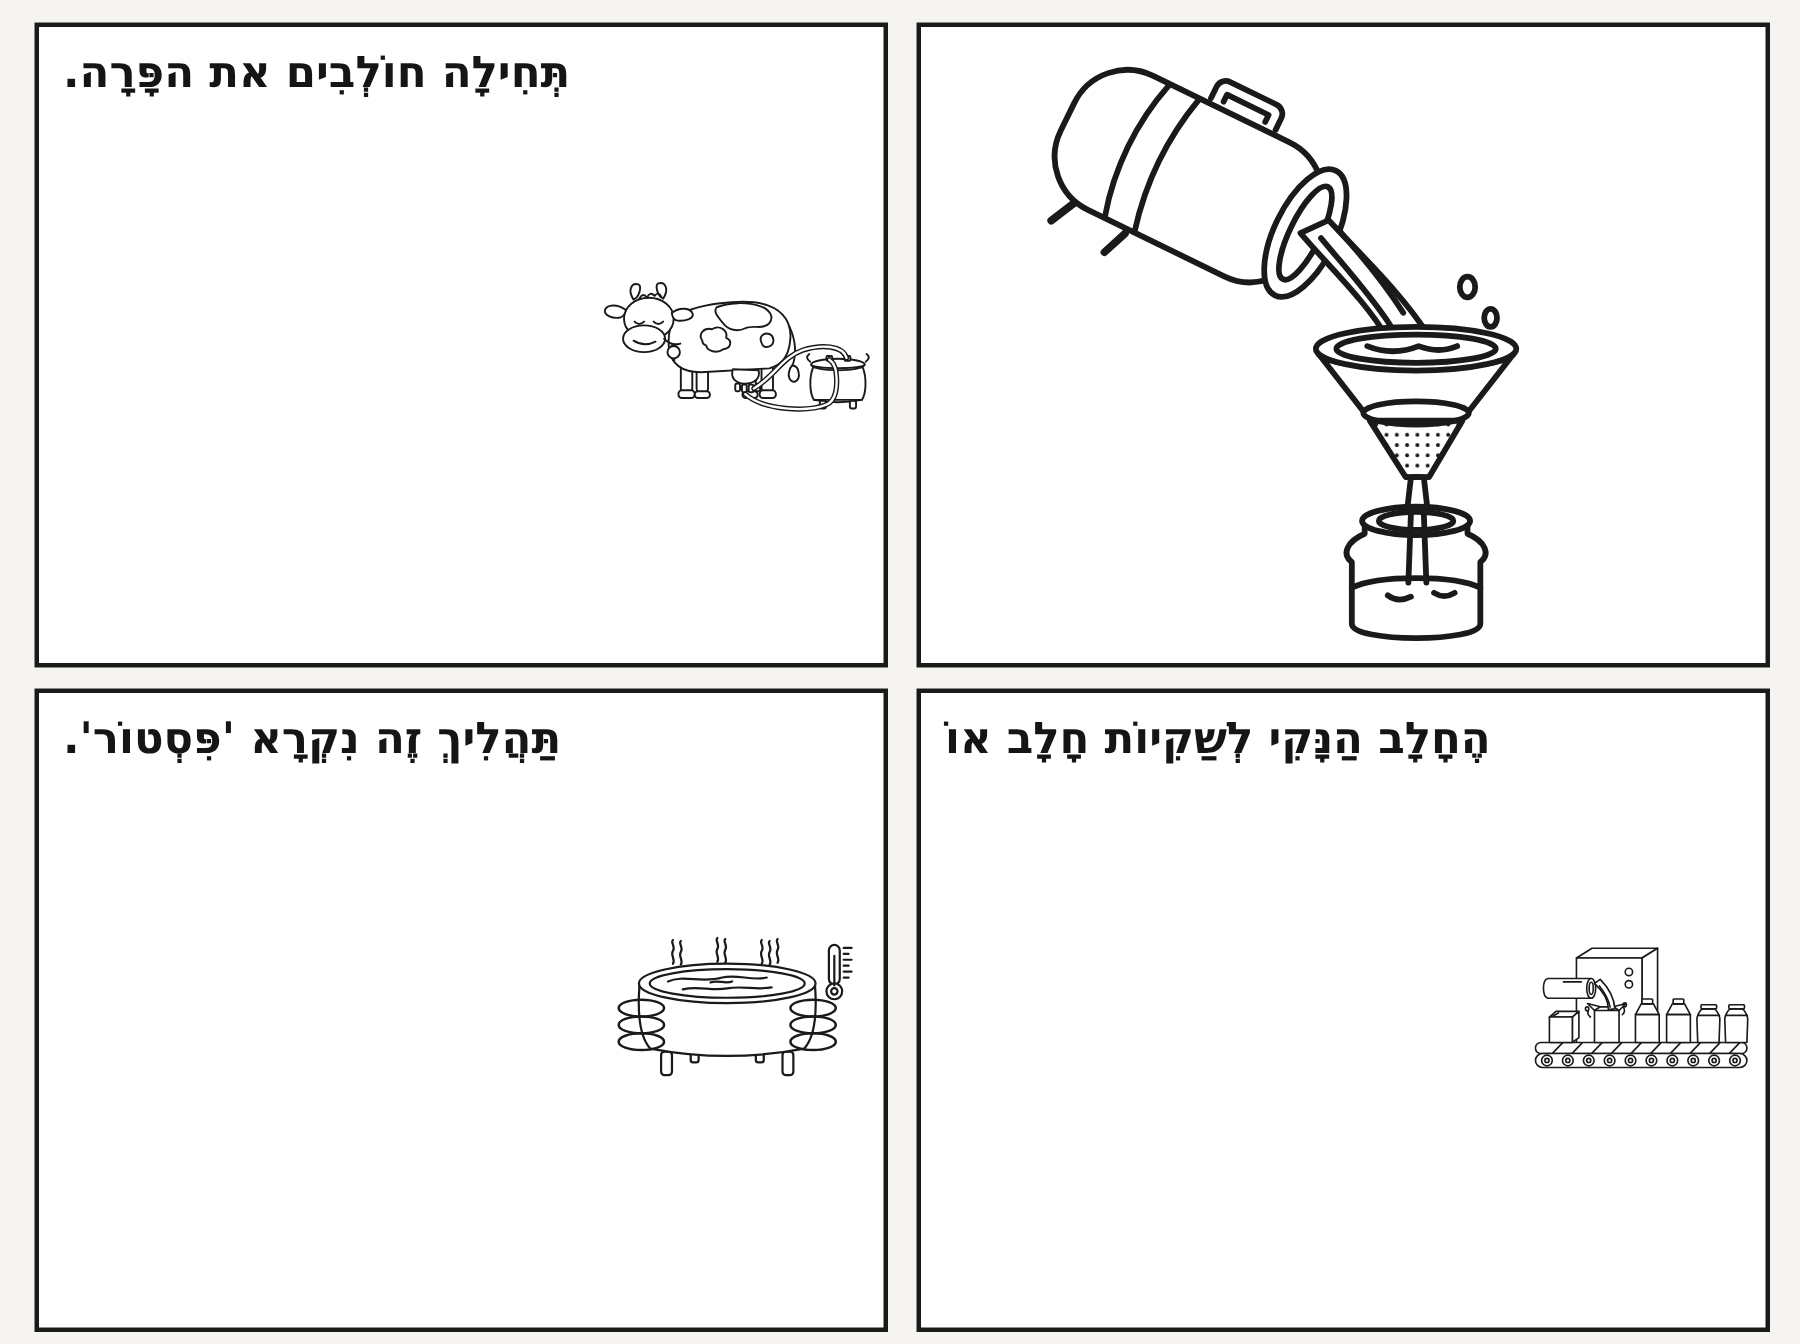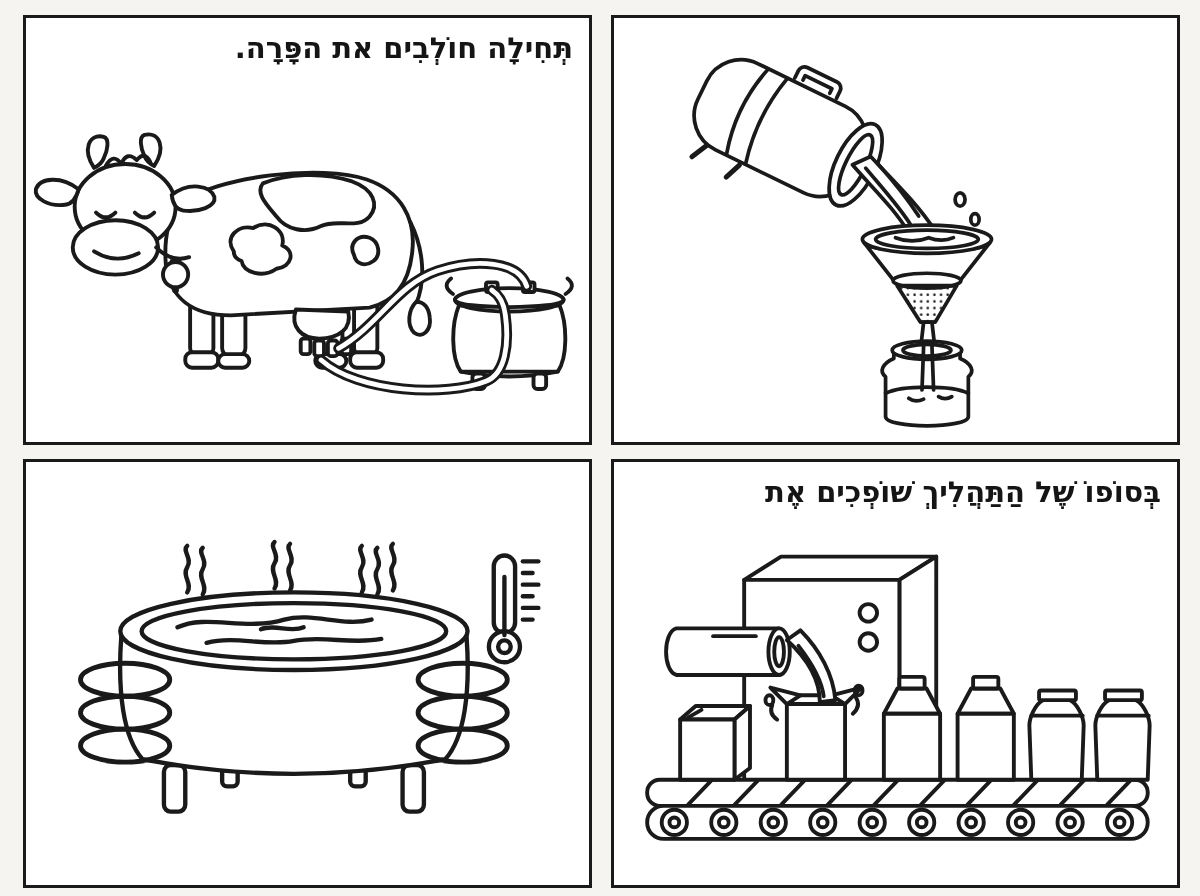--- a/index.html
+++ b/index.html
@@ -14,21 +14,21 @@
     padding:15px 20px 8px 23px;
     display:grid;
     grid-template-columns:1fr 1fr;
     grid-template-rows:1fr 1fr;
     column-gap:19px;row-gap:14px;
   }
   .panel{
     background:#ffffff;
     border:3px solid #1a1a1a;
     box-sizing:border-box;
-    display:flex;flex-direction:column;
+    display:flex;flex-direction:row;
     overflow:hidden;
   }
   .caption{
     direction:rtl;
     text-align:start;
     padding:12px 16px 2px 16px;
     font-weight:700;
     font-size:29px;
     line-height:37px;
     color:#151515;
@@ -182,20 +182,21 @@
             <path d="M300,440 q8,6 18,1"></path>
             <path d="M336,438 q8,5 16,0"></path>
           </g>
         </g>
       </svg>
     </div>
   </section>
 
   <section class="panel">
     <div class="caption">
+      <div>תַּהֲלִיךְ זֶה נִקְרָא 'פִּסְטוֹר'.</div>
     </div>
     <div class="art">
       <svg viewBox="0 0 568 290" preserveAspectRatio="xMidYMid meet">
         <g stroke="#1a1a1a" stroke-width="4.5" fill="none" stroke-linecap="round" stroke-linejoin="round">
 
           <g>
             <path d="M160,56 c6,-9 -6,-17 0,-26 c6,-9 -6,-17 0,-22"></path>
             <path d="M176,58 c6,-9 -6,-17 0,-26 c6,-9 -6,-17 0,-22"></path>
             <path d="M250,52 c6,-9 -6,-17 0,-26 c6,-9 -6,-17 0,-22"></path>
             <path d="M266,54 c6,-9 -6,-17 0,-26 c6,-9 -6,-17 0,-22"></path>
@@ -241,21 +242,21 @@
             <ellipse cx="444" cy="180" rx="46" ry="17"></ellipse>
             <ellipse cx="444" cy="214" rx="46" ry="17"></ellipse>
           </g>
         </g>
       </svg>
     </div>
   </section>
 
   <section class="panel">
     <div class="caption">
-      <div>בְּסוֹפוֹ שֶׁל הַתַּהֲלִיךְ שׁוֹפְכִים אֶת</div>
+      <div>הֶחָלָב הַנָּקִי לְשַׁקִיוֹת חָלָב אוֹ</div>
     </div>
     <div class="art">
       <svg viewBox="0 0 568 310" preserveAspectRatio="xMidYMid meet">
         <g stroke="#1a1a1a" stroke-width="4" fill="none" stroke-linecap="round" stroke-linejoin="round">
 
           <g>
             <polygon points="128,34 166,10 326,10 288,34" fill="#fff"></polygon>
             <polygon points="288,34 326,10 326,218 288,242" fill="#fff"></polygon>
             <rect x="128" y="34" width="160" height="208" fill="#fff"></rect>
             <circle cx="256" cy="68" r="9"></circle>

